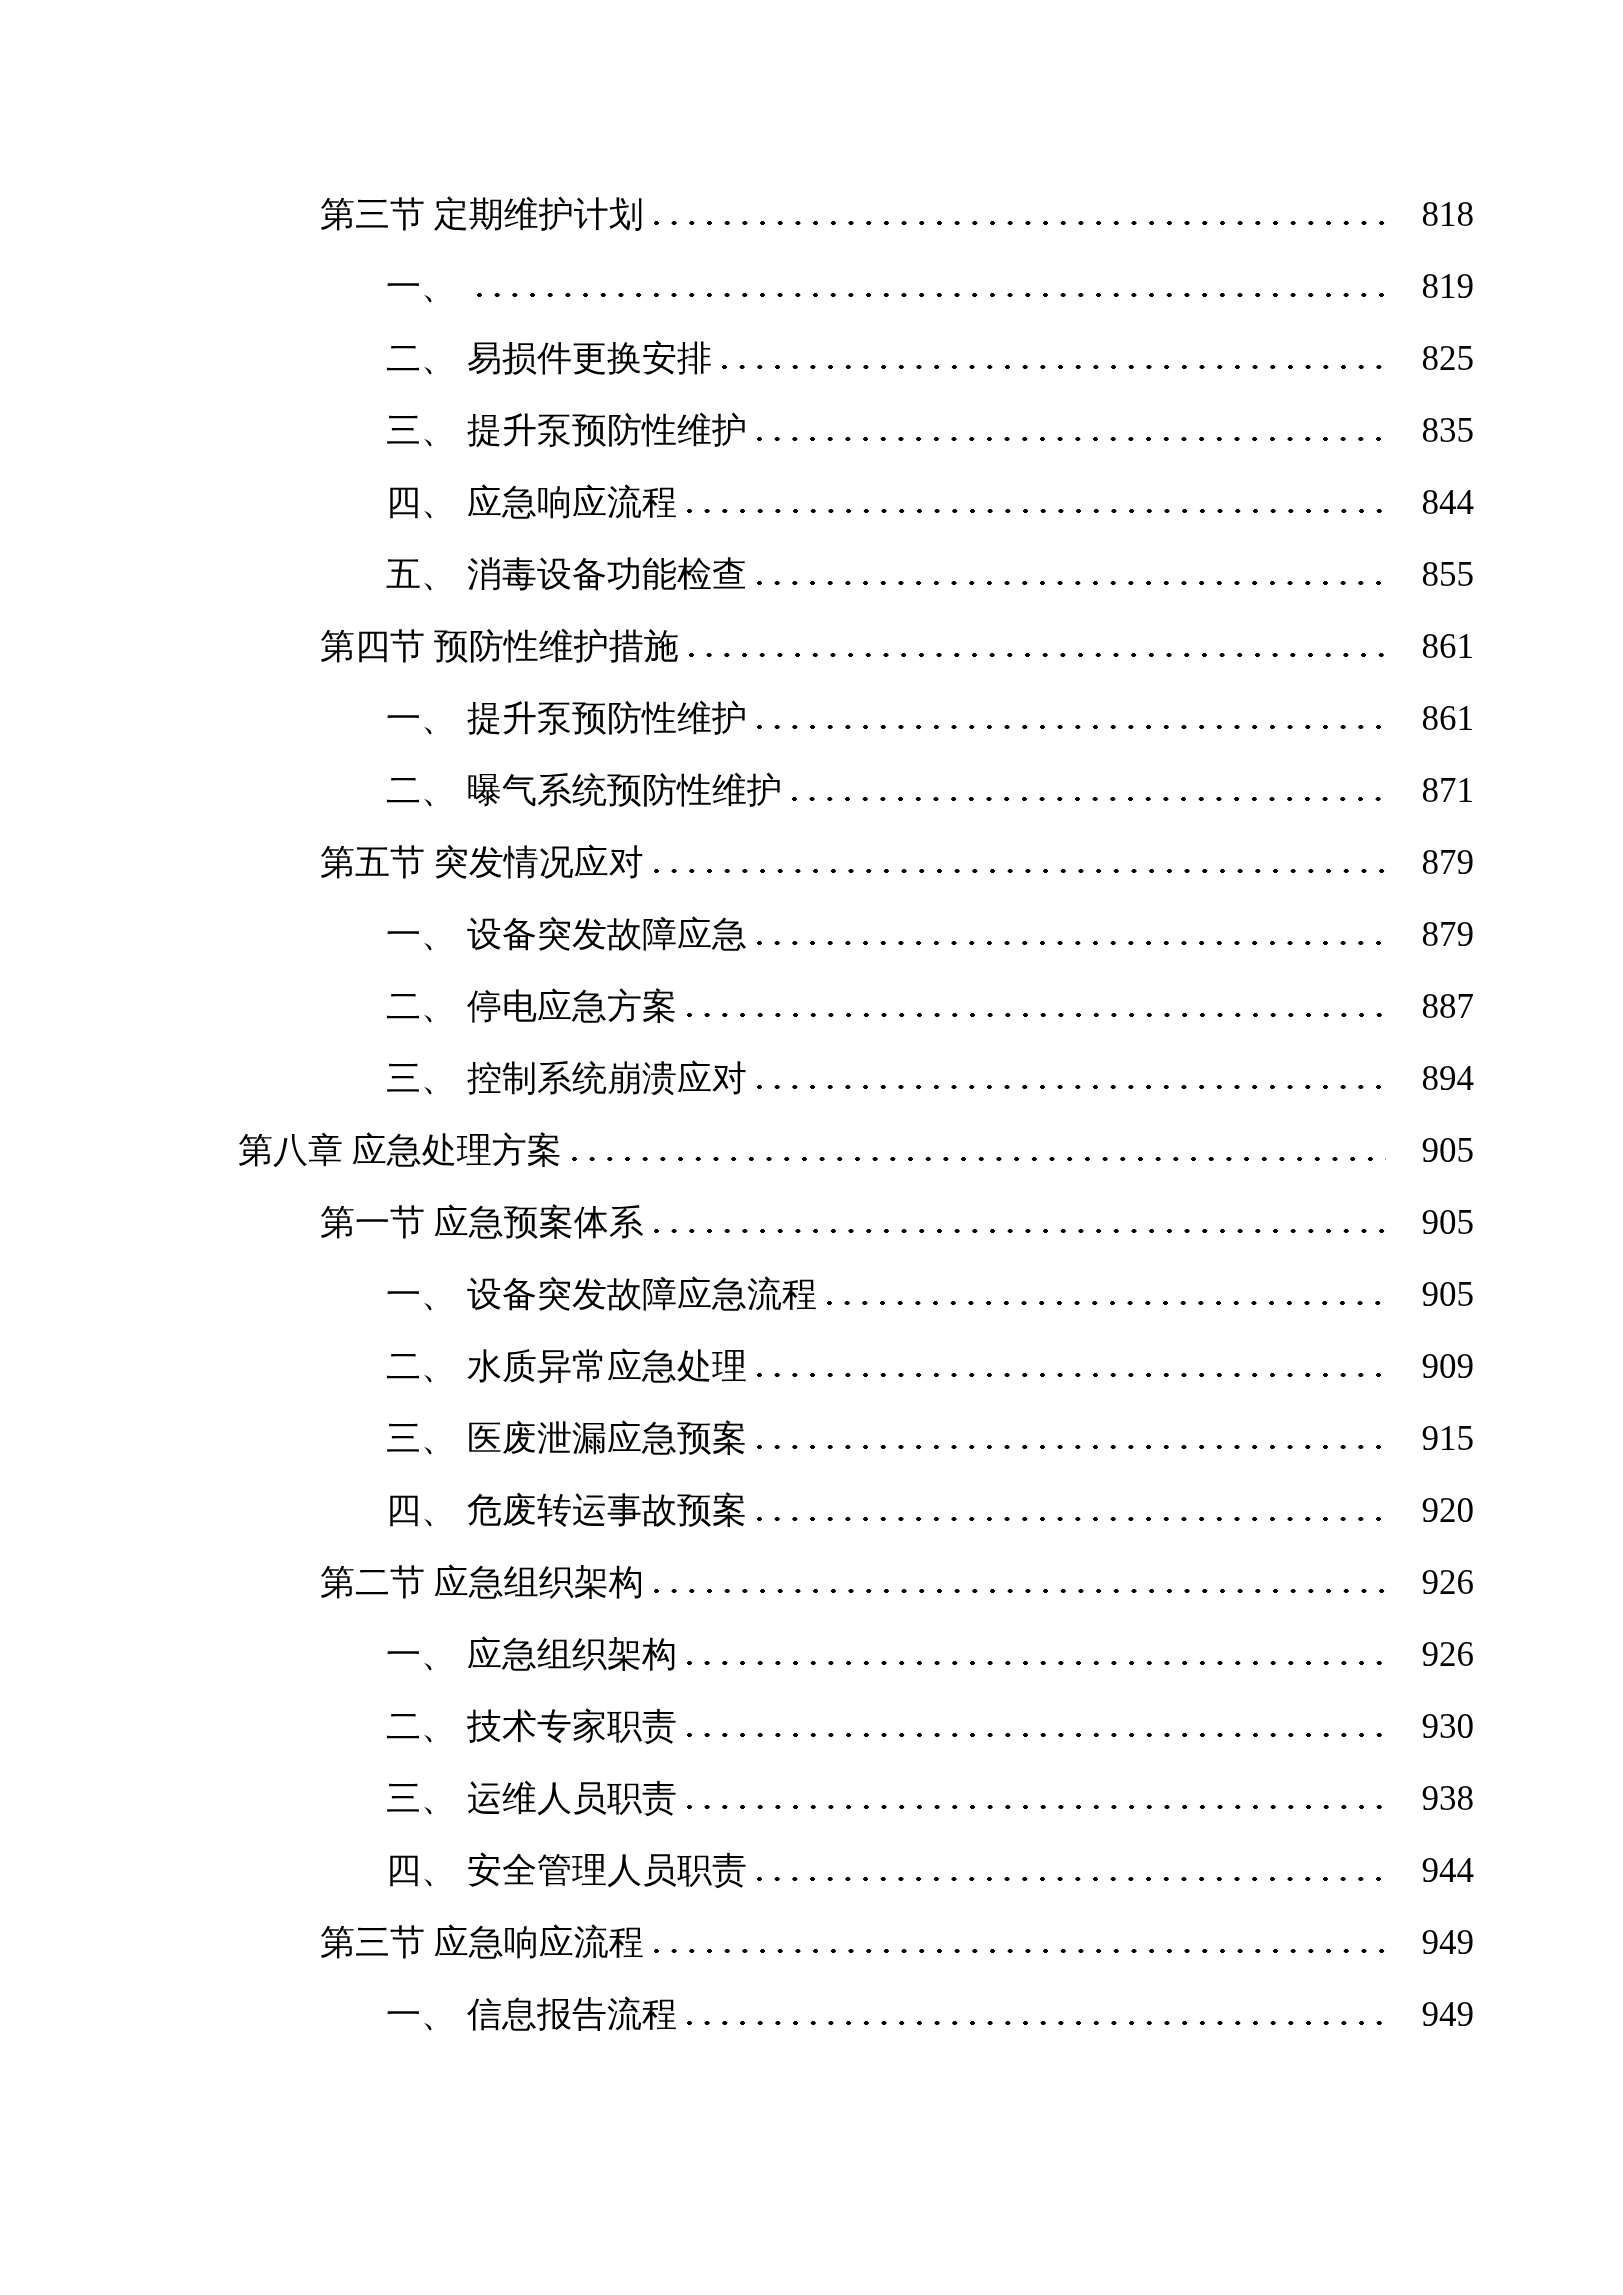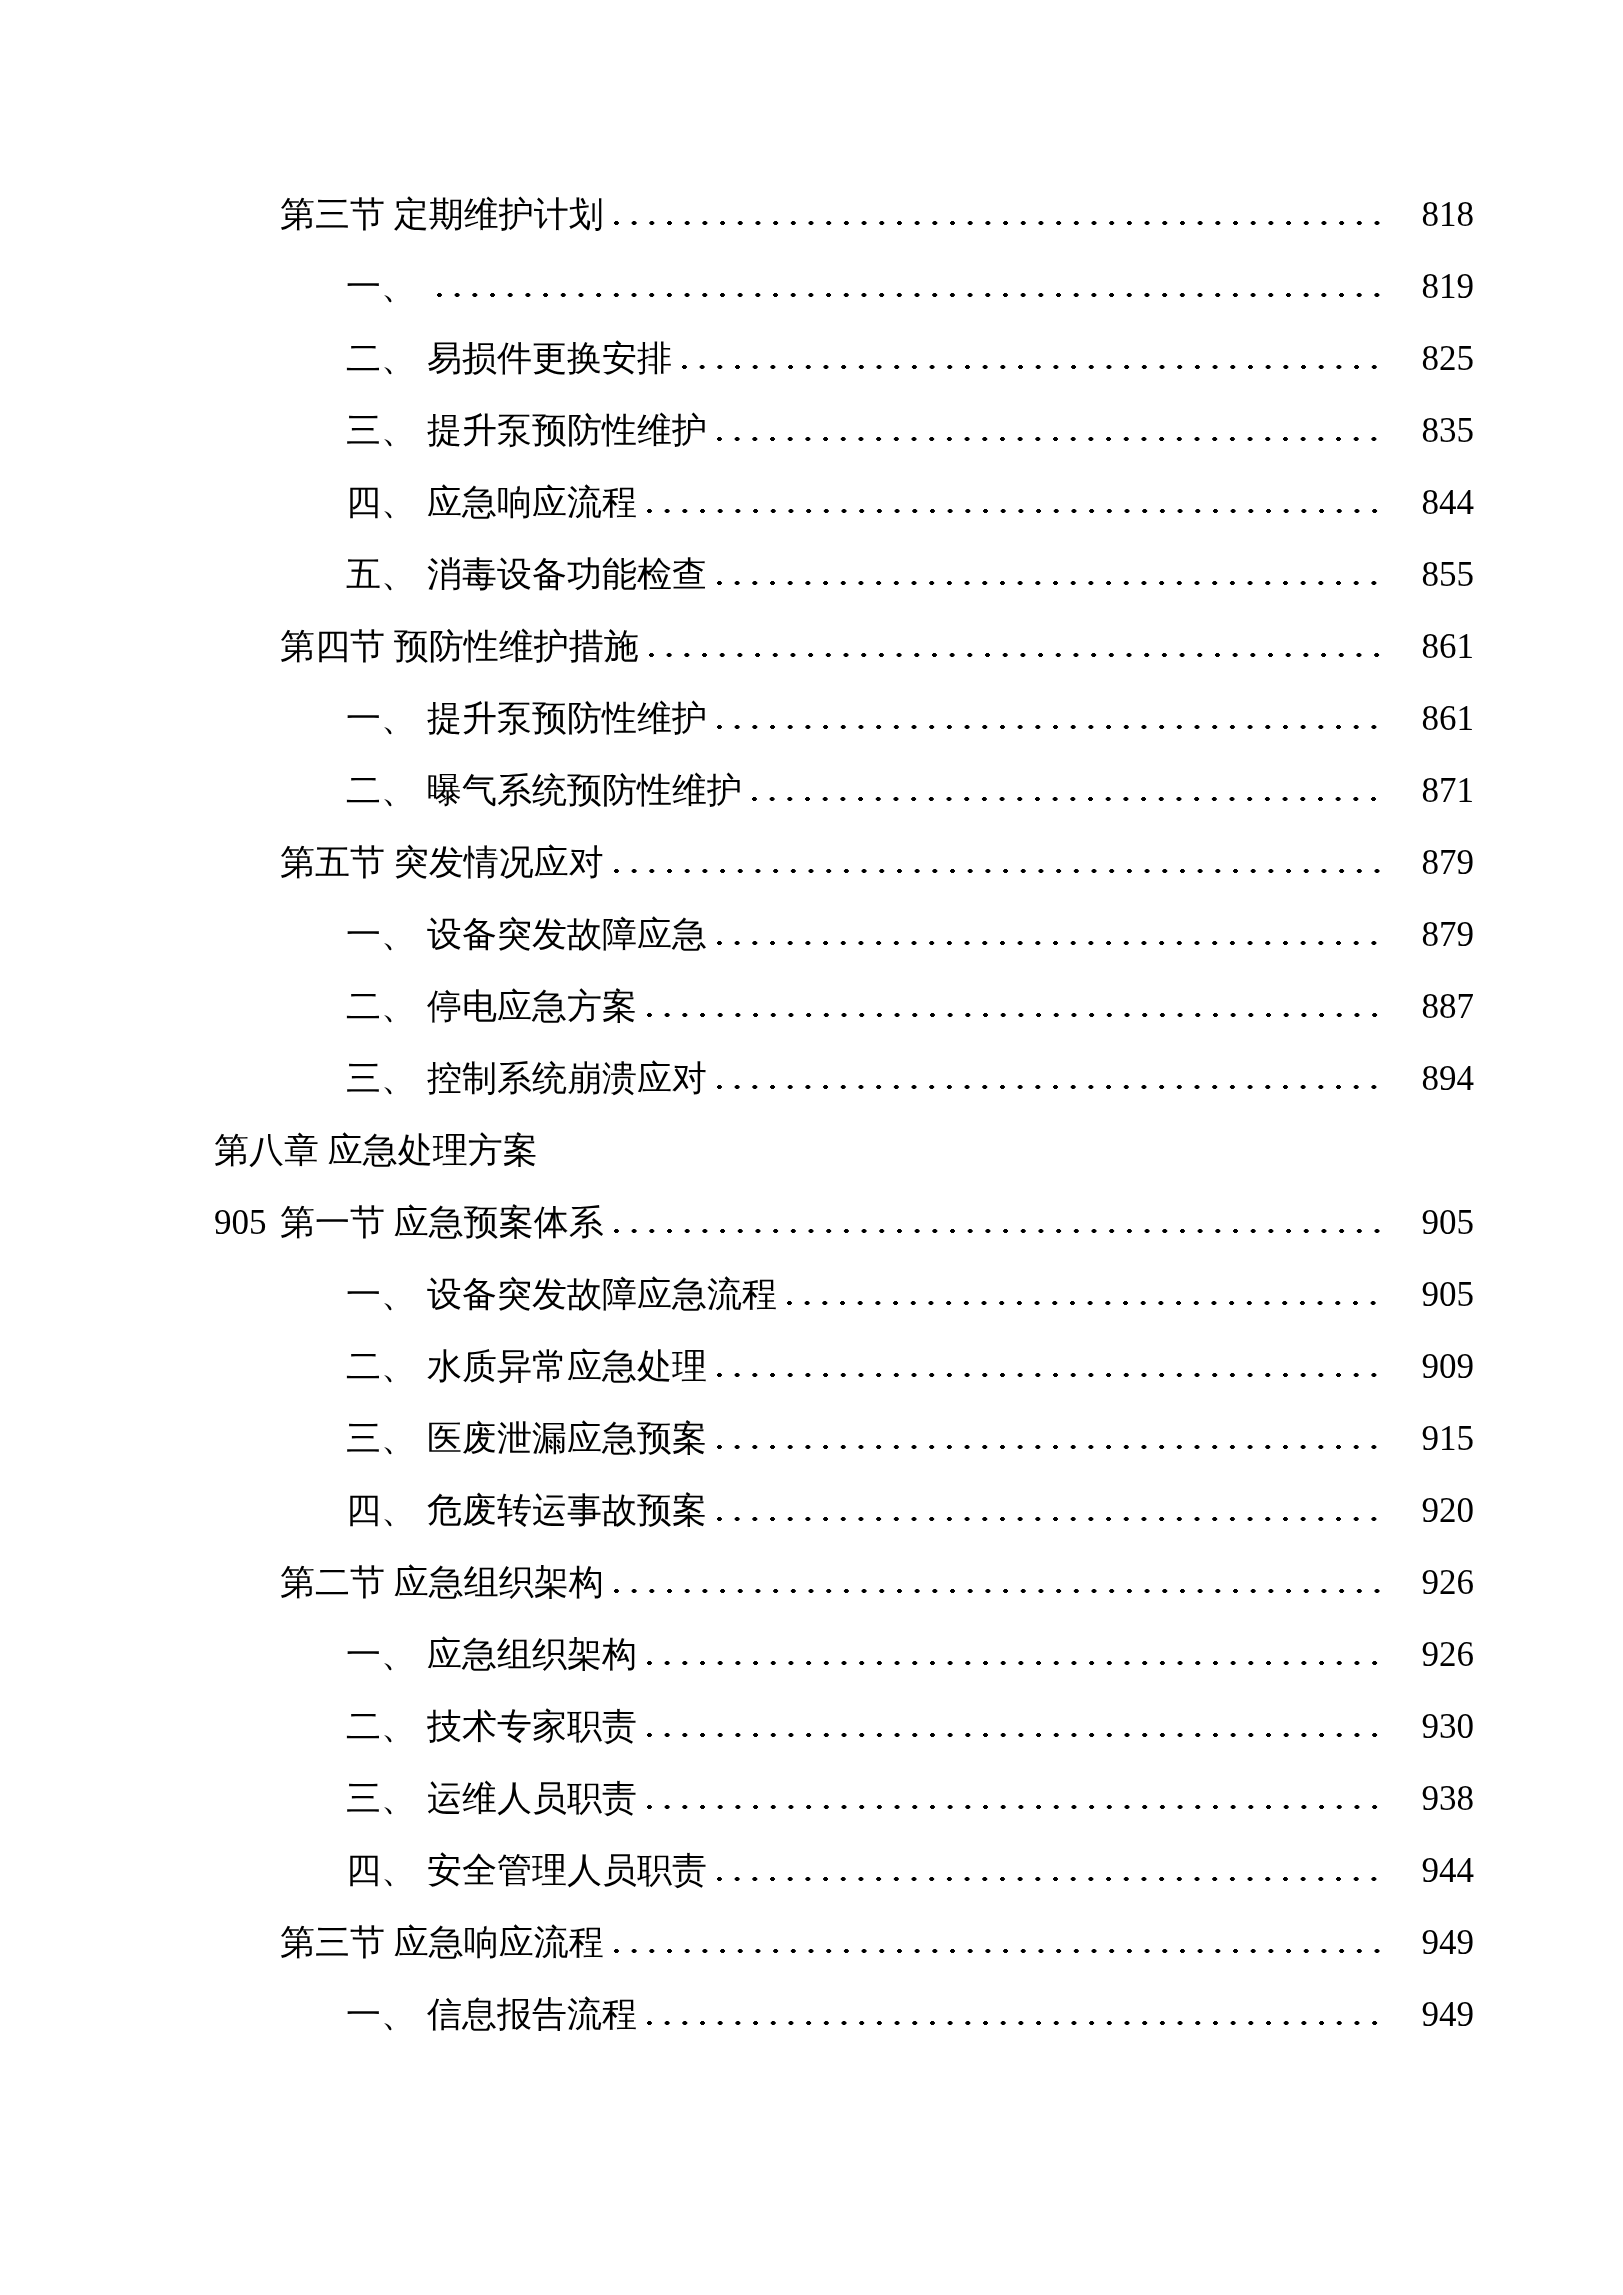--- a/index.html
+++ b/index.html
@@ -13,35 +13,36 @@
     overflow: hidden;
     font-family: "Liberation Serif", "DejaVu Serif", serif;
     color: #000000;
   }
   .page {
     width: 1623px;
     height: 2295px;
     box-sizing: border-box;
     padding-top: 179px;
     background: #ffffff;
+    padding-left: 40px;
   }
   .toc {
     width: 100%;
   }
   .row {
     display: flex;
     align-items: baseline;
     height: 72px;
     line-height: 72px;
     font-size: 35px;
     white-space: nowrap;
     box-sizing: border-box;
     padding-right: 149px;
   }
-  .level-chapter { padding-left: 198px; flex-direction: column; }
+  .level-chapter { padding-left: 198px; }
   .level-section { padding-left: 280px; }
   .level-item    { padding-left: 346px; }
   .num {
     flex: 0 0 81px;
     width: 81px;
   }
   .label {
     flex: 0 0 auto;
   }
   .leader {

